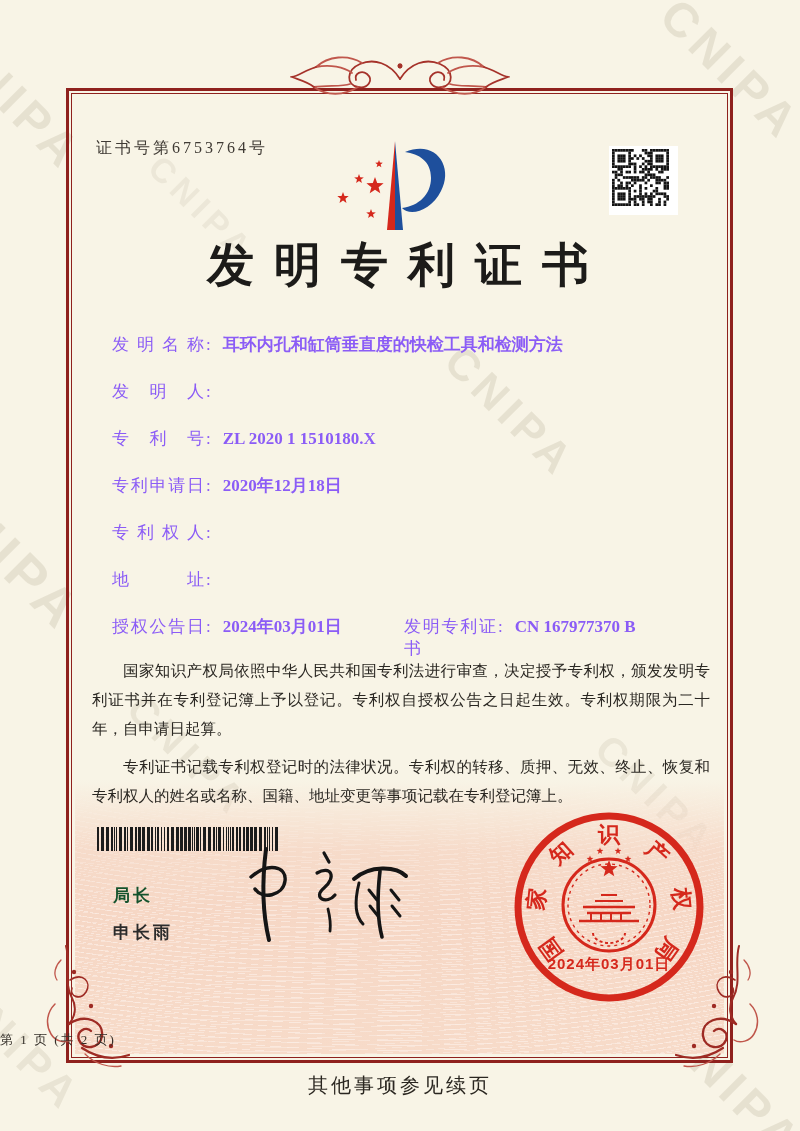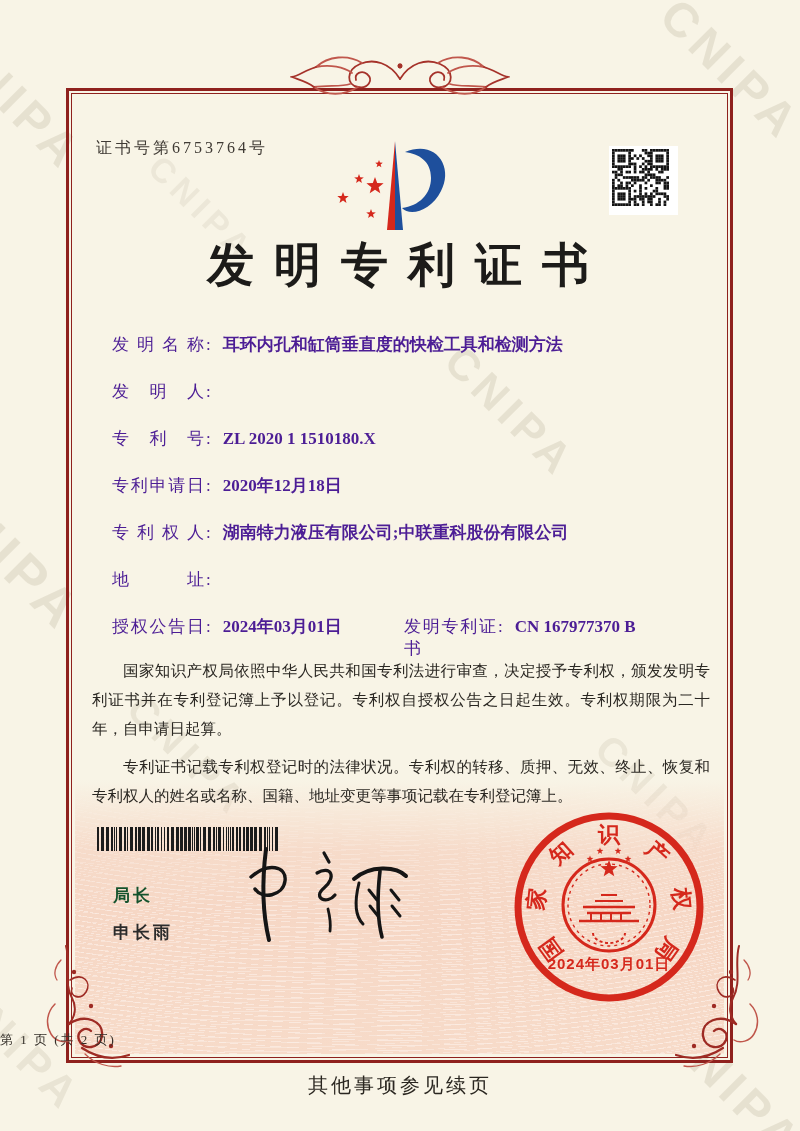--- a/index.html
+++ b/index.html
@@ -29,21 +29,21 @@
 
   .cert-no{position:absolute;left:96px;top:138px;font-size:16px;letter-spacing:3px;color:#3f3a34;}
 
   .logo{position:absolute;left:335px;top:126px;}
   .qr{position:absolute;left:609px;top:146px;width:63px;height:63px;background:#fff;padding:3px;}
 
   .title{position:absolute;left:0;right:0;top:234px;text-align:center;
          font-size:47px;font-weight:700;color:#1c1b19;letter-spacing:20px;padding-left:16px;}
 
   
-  .fields{position:absolute;left:112px;top:334px;right:78px;font-size:17px;color:#4c1d95;}
+  .fields{position:absolute;left:112px;top:334px;right:78px;font-size:17px;color:#8b5cf6;}
   .frow{display:flex;margin-bottom:25px;line-height:22px;}
   .flabel{display:inline-block;width:92px;text-align:justify;text-align-last:justify;flex:none;}
   .fcolon{flex:none;margin-left:2px;}
   .fvalue{padding-left:12px;font-weight:bold;}
   .addr .fvalue{max-width:434px;}
   .grant{display:flex;margin-bottom:0;}
   .grant-left{width:292px;display:flex;flex:none;}
   .grant-right{display:flex;}
 
   
@@ -420,21 +420,20 @@
       <span class="fvalue">ZL 2020 1 1510180.X</span>
     </div>
     <div class="frow">
       <span class="flabel">专利申请日</span>
         <span class="fcolon">:</span>
       <span class="fvalue">2020年12月18日</span>
     </div>
     <div class="frow">
       <span class="flabel">专利权人</span>
         <span class="fcolon">:</span>
-      <span class="fvalue">湖南特力液压有限公司;中联重科股份有限公司</span>
     </div>
     <div class="frow addr">
       <span class="flabel">地址</span>
         <span class="fcolon">:</span>
     </div>
     <div class="frow grant">
       <span class="grant-left">
         <span class="flabel">授权公告日</span>
           <span class="fcolon">:</span>
         <span class="fvalue">2024年03月01日</span>

